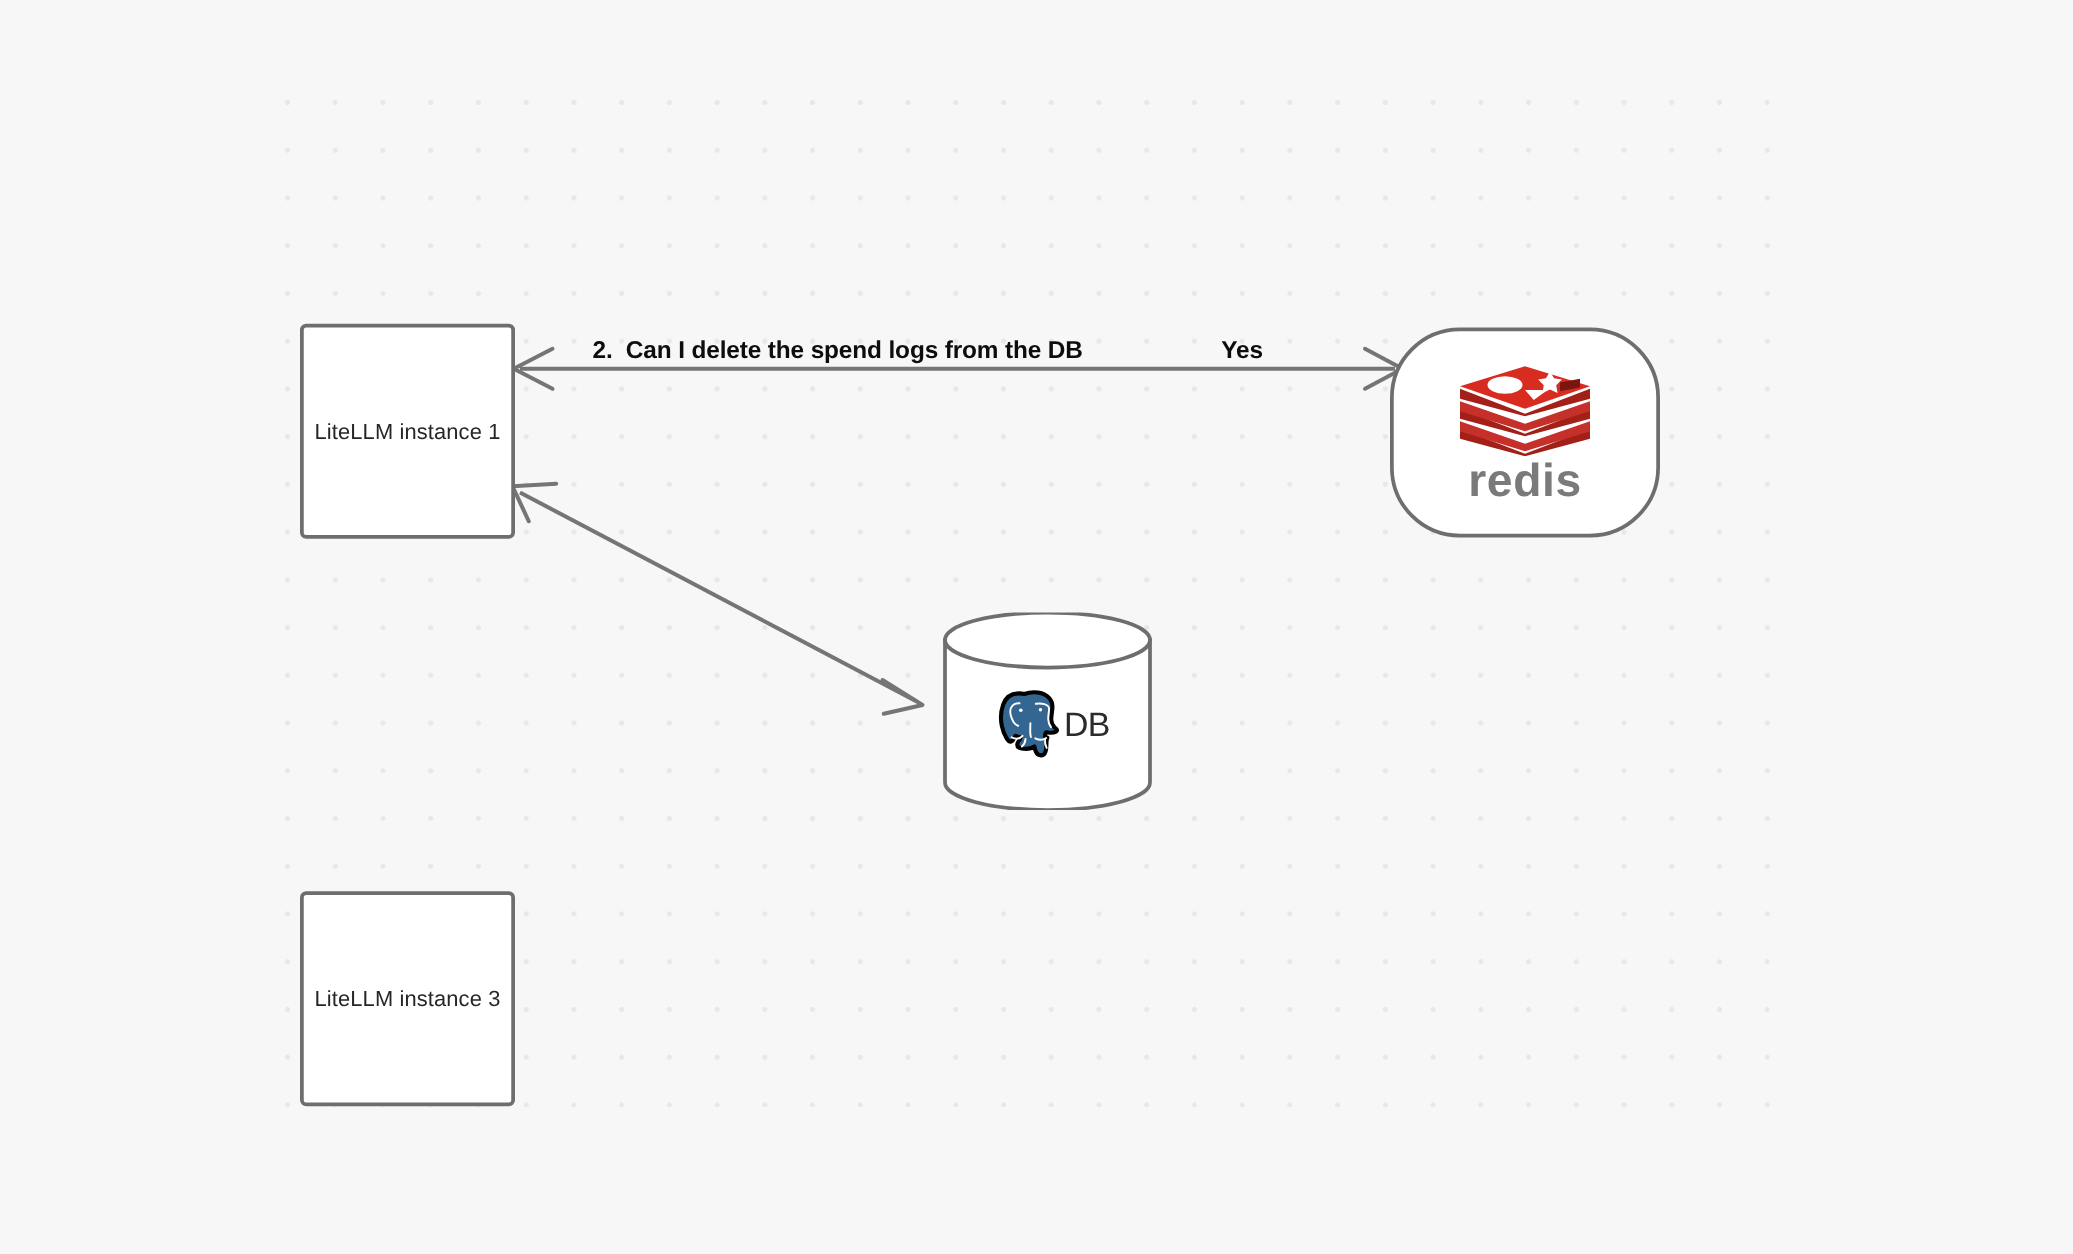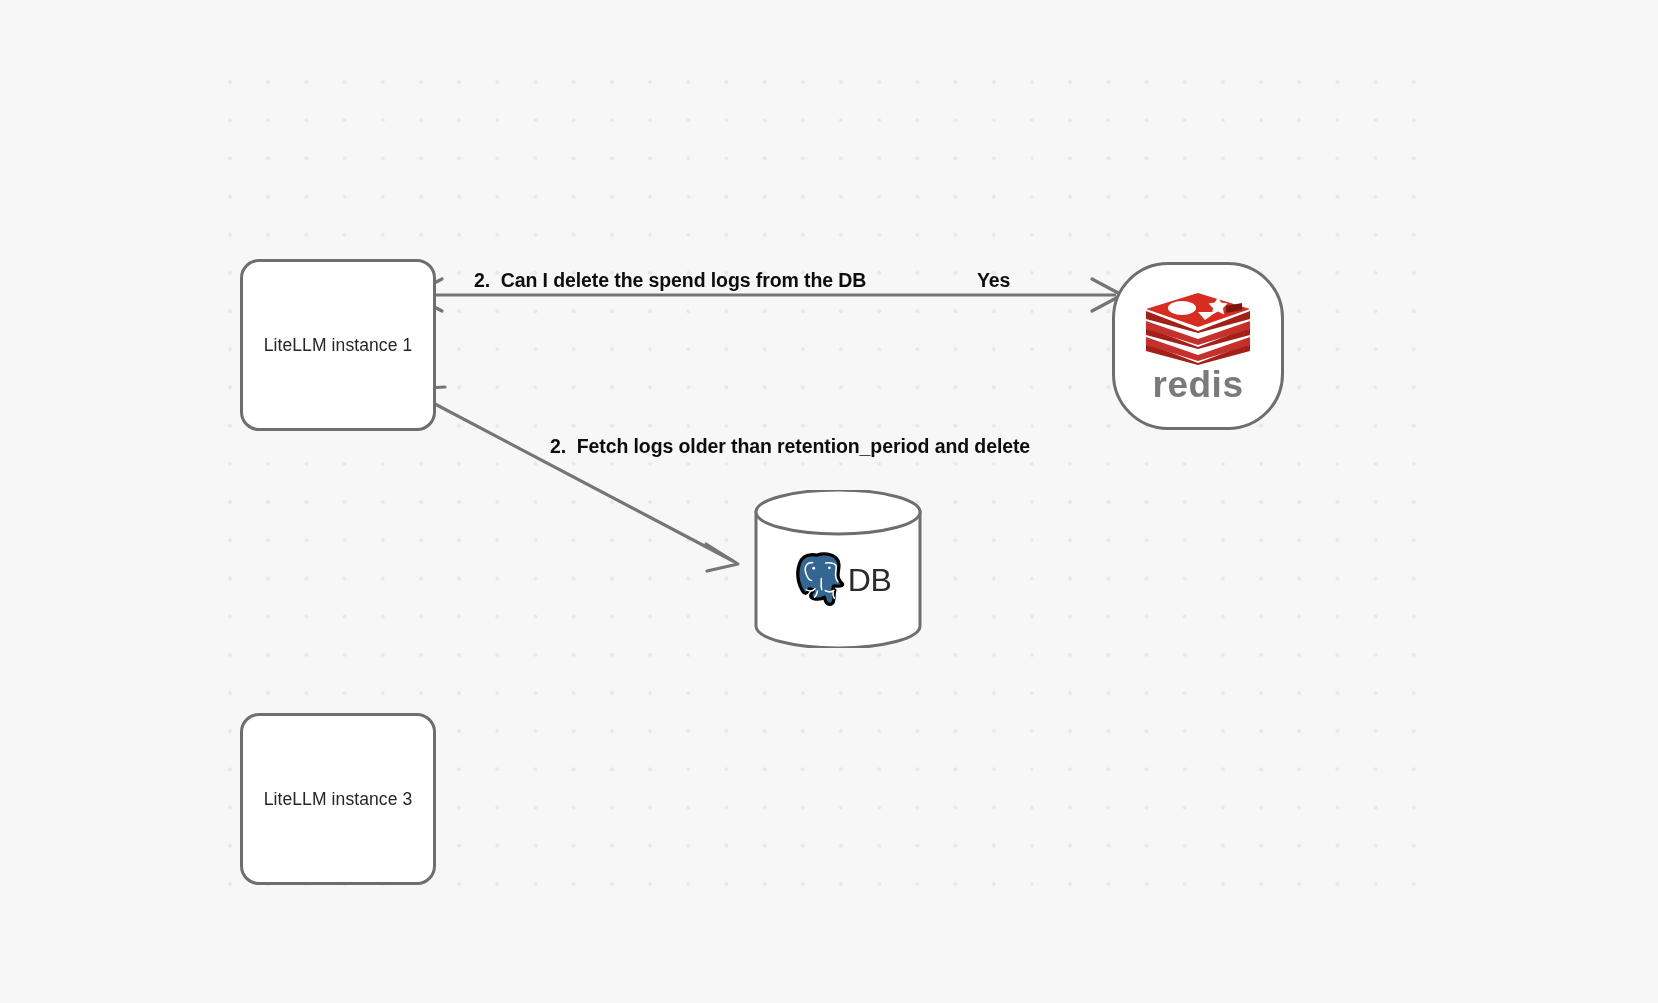--- a/index.html
+++ b/index.html
@@ -44,40 +44,40 @@
   .node {
     position: absolute;
     box-sizing: border-box;
     background: #ffffff;
     border: 3px solid #6e6e6e;
     display: flex;
     align-items: center;
     justify-content: center;
   }
   .litellm-box {
-    width: 196px;
+    width: 172px;
     height: 172px;
-    border-radius: 19px;
+    border-radius: 5px;
   }
   .litellm-label {
     font-size: 17.5px;
     color: #262626;
     font-weight: 400;
     letter-spacing: 0.1px;
     font-family: "Liberation Sans", sans-serif;
   }
   #node-litellm-1 { left: 240px; top: 259px; }
   #node-litellm-2 { left: 240px; top: 486px; }
   #node-litellm-3 { left: 240px; top: 713px; }
 
   
   #node-redis {
     left: 1112px;
     top: 262px;
-    width: 172px;
+    width: 216px;
     height: 168px;
     border-radius: 56px;
     flex-direction: column;
     gap: 0px;
   }
   .redis-logo-wrap {
     display: flex;
     flex-direction: column;
     align-items: center;
     justify-content: center;
@@ -104,21 +104,21 @@
     width: 172px;
     height: 158px;
     display: flex;
     align-items: center;
     justify-content: center;
     gap: 1px;
     padding-top: 22px;
     box-sizing: border-box;
   }
   .db-text {
-    font-size: 32px;
+    font-size: 27px;
     font-weight: 400;
     color: #2b2b2b;
     letter-spacing: -0.5px;
     font-family: "Liberation Sans", sans-serif;
     line-height: 1;
   }
 
   
   .edge-label {
     position: absolute;
@@ -157,21 +157,20 @@
       <polyline points="445,387 410,389 423,417" fill="none" stroke="#757575" stroke-width="3.2" stroke-linecap="round" stroke-linejoin="round"></polyline>
 
       <polyline points="706,544 738,564 707,571" fill="none" stroke="#757575" stroke-width="3.2" stroke-linecap="round" stroke-linejoin="round"></polyline>
     </g>
   </svg>
 
   <div class="edge-label" id="label-edge-1">2.  Can I delete the spend logs from the DB</div>
 
   <div class="edge-label" id="label-edge-1b">Yes</div>
 
-  <div class="edge-label" id="label-edge-2">2.  Fetch logs older than retention_period and delete</div>
 
   <div class="node litellm-box" id="node-litellm-1">
     <span class="litellm-label">LiteLLM instance 1</span>
   </div>
 
 
   <div class="node litellm-box" id="node-litellm-3">
     <span class="litellm-label">LiteLLM instance 3</span>
   </div>
 

